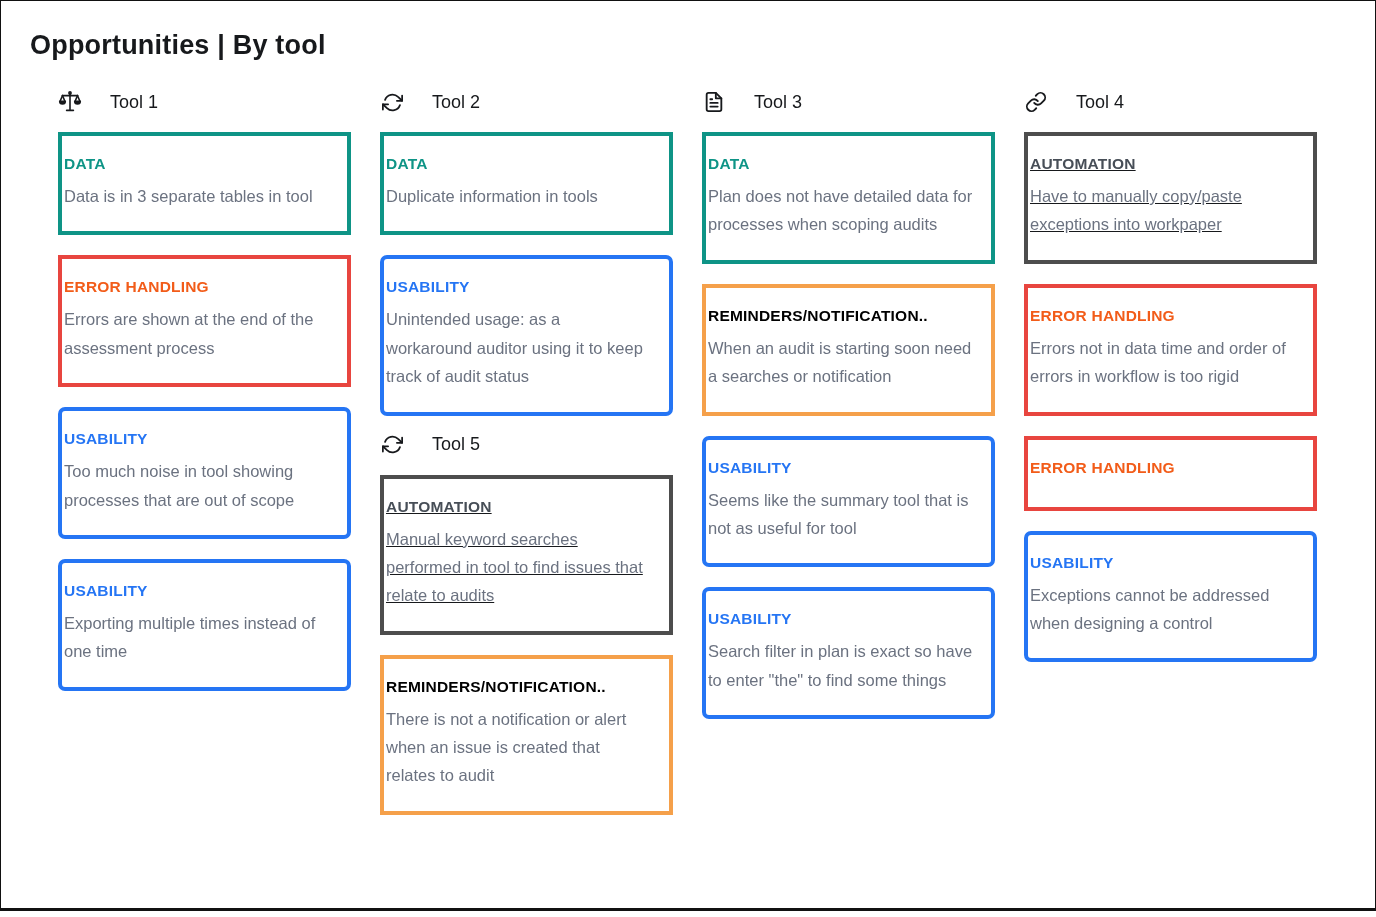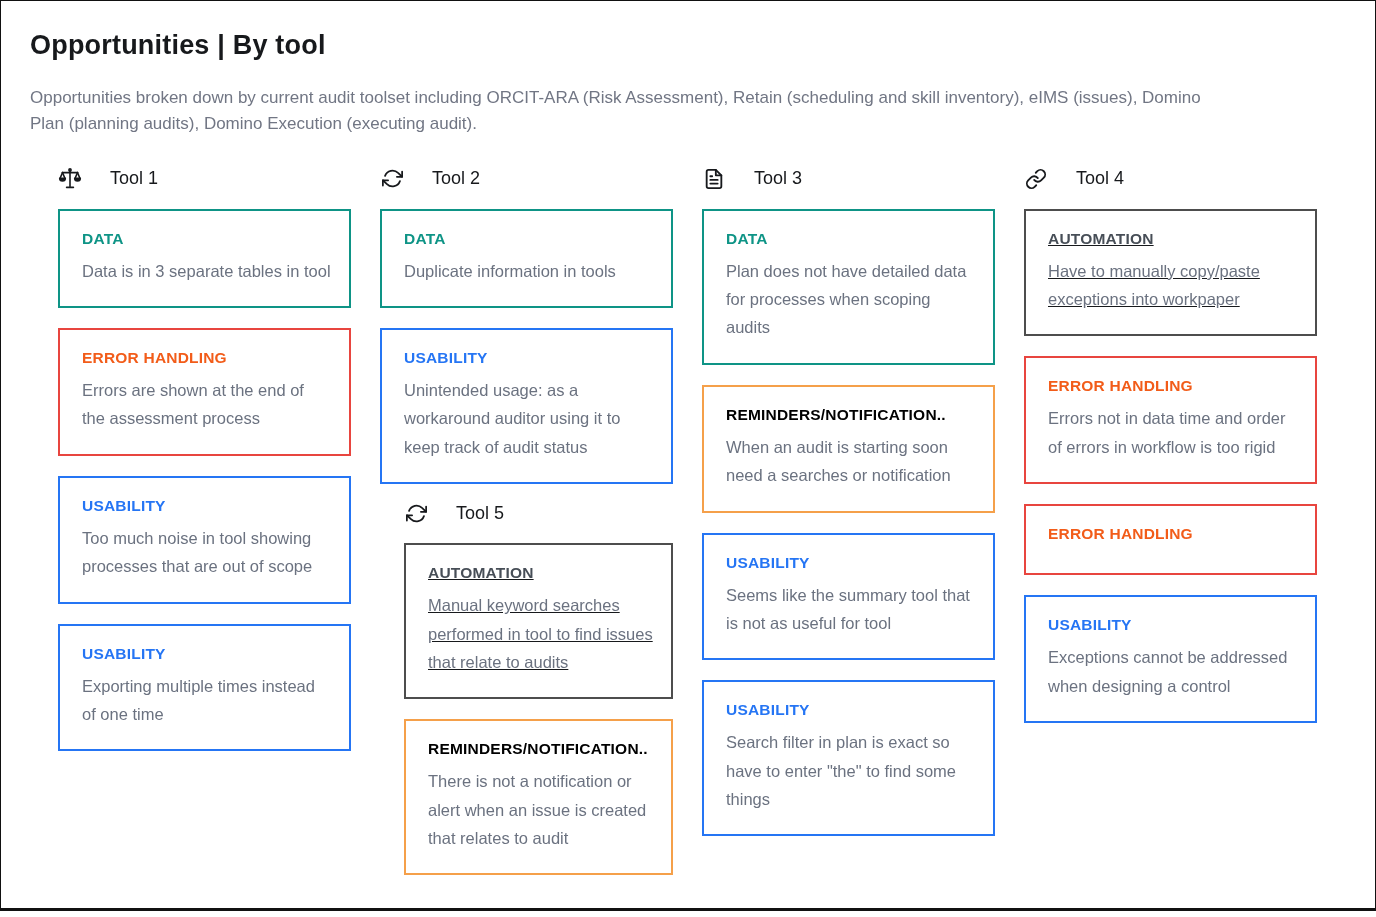--- a/index.html
+++ b/index.html
@@ -27,62 +27,61 @@
     margin-top: 24px;
     max-width: 1195px;
     font-size: 17px; line-height: 1.55;
     color: #717684;
   }
   .board {
     margin-top: 26px; margin-left: 28px;
     display: flex; gap: 29px;
   }
   .board-column { width: 293px; flex: 0 0 293px; }
-  .section + .section { margin-top: 14px; margin-left: 24px; }
+  .section + .section { margin-top: 14px; }
   .col-header {
     display: flex; align-items: center; gap: 28px;
     margin-bottom: 15px; height: 30px;
   }
   .col-header .icon { display: inline-flex; width: 24px; justify-content: center; }
   .col-header .icon svg { display: block; }
   .col-label { font-size: 18px; font-weight: 500; color: #17191c; }
   .card {
     background: #fff;
-    border: 2px solid #f9a8d4;
-    padding: 19px 18px 21px 22px;
+    border: 4px solid #f9a8d4;
+    padding: 19px 18px 21px 2px;
     margin-bottom: 20px;
   }
   .card:last-child { margin-bottom: 0; }
   .card-category {
     font-size: 15.5px; font-weight: 700; letter-spacing: 0.2px;
     margin-bottom: 9px; white-space: nowrap; overflow: hidden;
   }
   .card-text {
     font-size: 16.5px; line-height: 1.72; color: #6b7280;
   }
   .card--data       { border-color: #0e9486; }
   .card--data       .card-category { color: #0e9486; }
-  .card--usability  { border-color: #2575f4; }
+  .card--usability  { border-color: #2575f4; border-radius: 7px; }
   .card--usability  .card-category { color: #2575f4; }
   .card--error      { border-color: #e8453f; }
   .card--error      .card-category { color: #f25c19; }
   .card--reminders  { border-color: #f5a04a; }
   .card--reminders  .card-category { color: #000000; }
   .card--automation { border-color: #4d4d4d; text-decoration: underline; }
   .card--automation .card-category { color: #474e57; }
 </style>
 </head>
 <body>
 
 <div class="frame"></div>
 
 <div class="page">
 
   <h1 class="page-title">Opportunities | By tool</h1>
-  <p class="page-subtitle">Opportunities broken down by current audit toolset including ORCIT-ARA (Risk Assessment), Retain (scheduling and skill inventory), eIMS (issues), Domino Plan (planning audits), Domino Execution (executing audit).</p>
 
   <div class="board">
 
     <div class="board-column">
       <div class="section">
         <div class="col-header">
           <span class="icon">
             <svg width="24" height="24" viewBox="0 0 24 24" fill="none" stroke="#17191c" stroke-width="1.6" stroke-linecap="round" stroke-linejoin="round">
               <line x1="12" y1="3.2" x2="12" y2="19.6"></line>
               <line x1="8.6" y1="20.4" x2="15.4" y2="20.4"></line>

